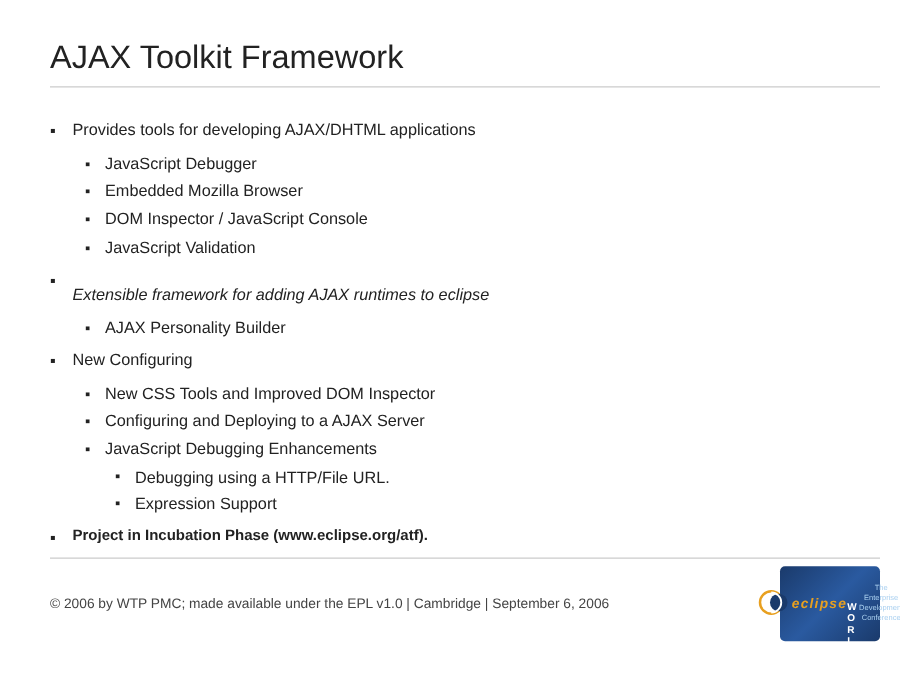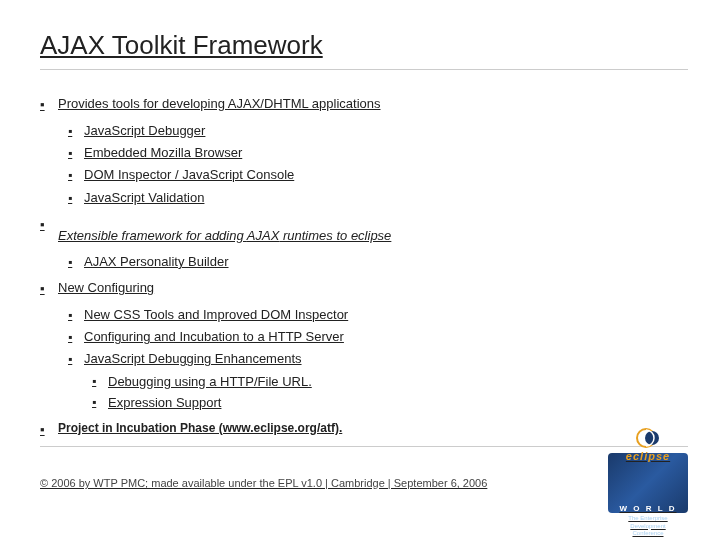--- a/index.html
+++ b/index.html
@@ -11,24 +11,23 @@
       font-family: Arial, Helvetica, sans-serif;
       font-size: 14px;
       color: #222;
       overflow: hidden;
       position: relative;
     }
 
     .slide {
       width: 720px;
       height: 527px;
-      padding: 30px 32px 20px 40px;
+      padding: 30px 16px 20px 40px;
       display: flex;
       flex-direction: column;
-      text-decoration: underline;
     }
 
     .slide-title {
       font-size: 26px;
       font-weight: normal;
       color: #222;
       margin-bottom: 18px;
       border-bottom: 1px solid #ccc;
       padding-bottom: 8px;
     }
@@ -119,21 +118,21 @@
     .footer-text {
       flex: 1;
     }
 
     .logo-box {
       width: 80px;
       height: 60px;
       background: linear-gradient(135deg, #1a3a6b 0%, #2a5aa0 50%, #1a3a6b 100%);
       border-radius: 4px;
       display: flex;
-      flex-direction: column;
+      flex-direction: row;
       align-items: center;
       justify-content: center;
       padding: 4px;
     }
 
     .logo-eclipse-text {
       color: #e8a020;
       font-size: 11px;
       font-weight: bold;
       font-style: italic;
@@ -216,21 +215,21 @@
       <span class="bullet-l1-text">New Configuring</span>
     </div>
 
     <div class="bullet-l2">
       <span class="bullet-marker2">▪</span>
       <span class="bullet-l2-text">New CSS Tools and Improved DOM Inspector</span>
     </div>
 
     <div class="bullet-l2">
       <span class="bullet-marker2">▪</span>
-      <span class="bullet-l2-text">Configuring and Incubation to a HTTP Server</span>
+      <span class="bullet-l2-text">Configuring and Deploying to a AJAX Server</span>
     </div>
 
     <div class="bullet-l2">
       <span class="bullet-marker2">▪</span>
       <span class="bullet-l2-text">JavaScript Debugging Enhancements</span>
     </div>
 
     <div class="bullet-l3">
       <span class="bullet-marker3">▪</span>
       <span class="bullet-l3-text">Debugging using a HTTP/File URL.</span>

